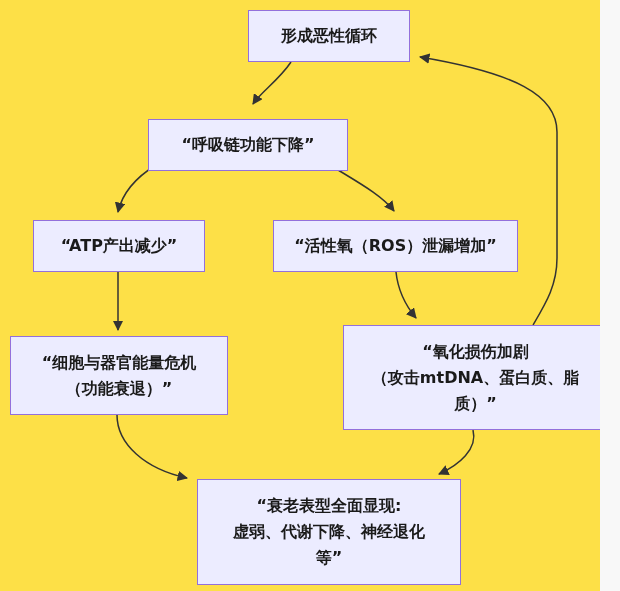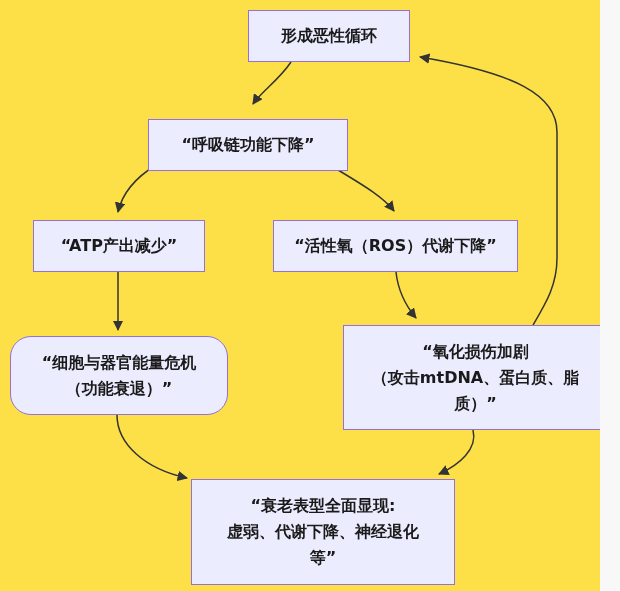--- a/index.html
+++ b/index.html
@@ -37,23 +37,23 @@
     font-weight: 600;
     line-height: 26px;
     color: #1a1a1a;
     padding: 0 8px;
   }
   
   .n-cycle  { left: 248px; top: 10px;  width: 162px; height: 52px; }
   .n-resp   { left: 148px; top: 119px; width: 200px; height: 52px; }
   .n-atp    { left: 33px;  top: 220px; width: 172px; height: 52px; justify-content: center; }
   .n-ros    { left: 273px; top: 220px; width: 245px; height: 52px; }
-  .n-energy { left: 10px;  top: 336px; width: 218px; height: 79px; border-radius: 21px; }
+  .n-energy { left: 10px;  top: 336px; width: 218px; height: 79px; }
   .n-oxid   { left: 343px; top: 325px; width: 265px; height: 105px; }
-  .n-aging  { left: 191px; top: 479px; width: 264px; height: 106px; }
+  .n-aging  { left: 197px; top: 479px; width: 264px; height: 106px; }
 </style>
 </head>
 <body>
 
 <div class="canvas">
 
   <svg class="edges" viewBox="0 0 620 591" xmlns="http://www.w3.org/2000/svg">
     <defs>
       <marker id="arrow" viewBox="0 0 10 10" refX="9" refY="5" markerWidth="7" markerHeight="7" orient="auto">
         <path d="M0,0 L10,5 L0,10 z" fill="#333333"></path>
@@ -77,21 +77,21 @@
 
   <div class="node n-resp">
     <span class="node-label">“呼吸链功能下降”</span>
   </div>
 
   <div class="node n-atp">
     <span class="node-label">“ATP产出减少”</span>
   </div>
 
   <div class="node n-ros">
-    <span class="node-label">“活性氧（ROS）代谢下降”</span>
+    <span class="node-label">“活性氧（ROS）泄漏增加”</span>
   </div>
 
   <div class="node n-energy">
     <span class="node-label">“细胞与器官能量危机
 （功能衰退）”</span>
   </div>
 
   <div class="node n-oxid">
     <span class="node-label">“氧化损伤加剧
 （攻击mtDNA、蛋白质、脂

